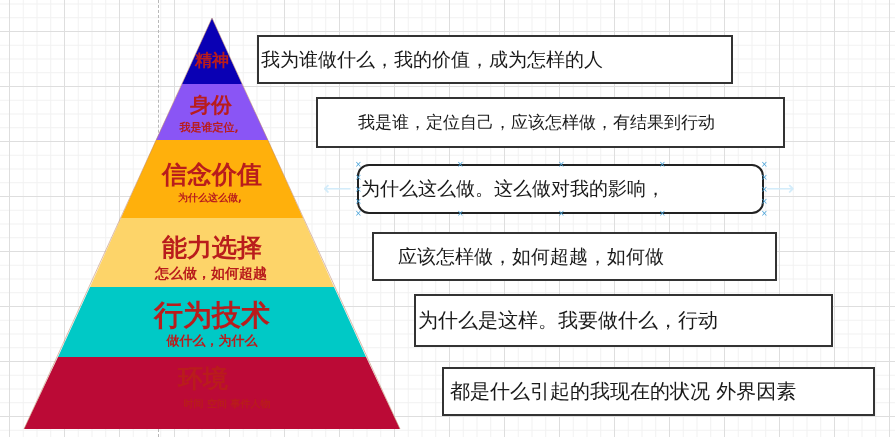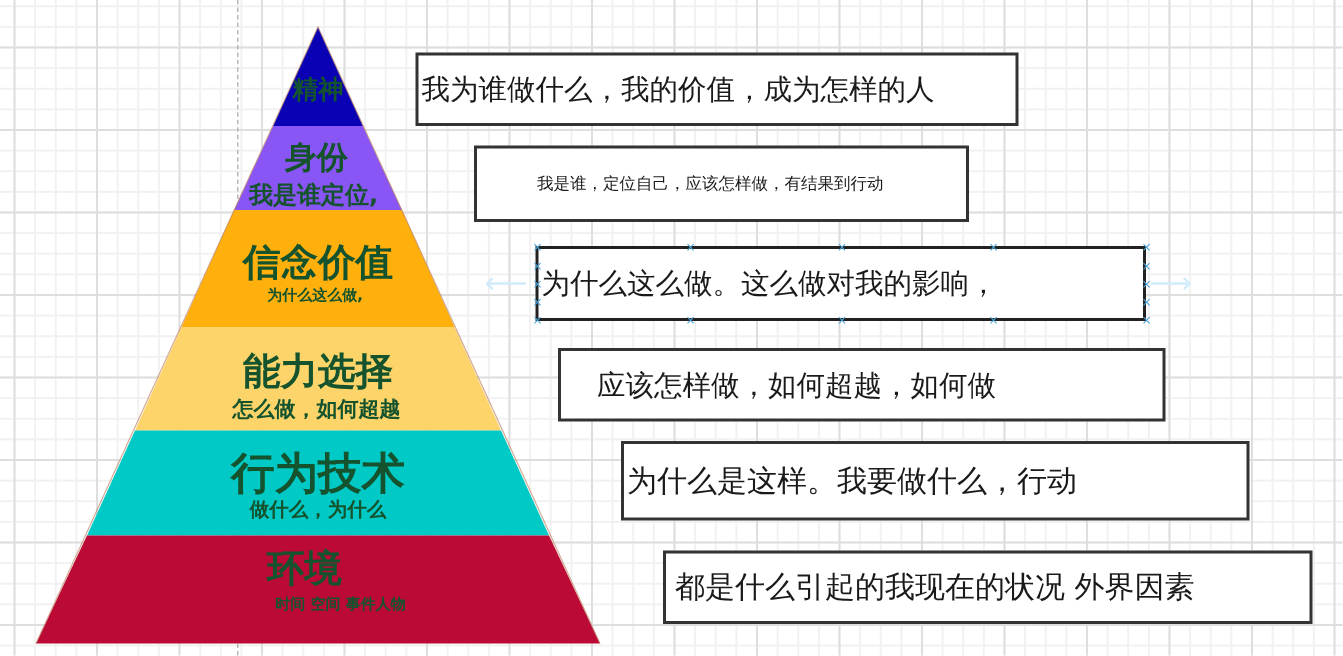--- a/index.html
+++ b/index.html
@@ -10,29 +10,29 @@
       linear-gradient(to right, #dedede 1px, transparent 1px),
       linear-gradient(to bottom, #dedede 1px, transparent 1px),
       linear-gradient(to right, #f1f1f1 1px, transparent 1px),
       linear-gradient(to bottom, #f1f1f1 1px, transparent 1px);
     background-size: 55px 55px, 55px 55px, 13.75px 13.75px, 13.75px 13.75px;
     background-position: 9px 31px, 9px 31px, 9px 31px, 9px 31px;
     font-family: "DejaVu Sans", "Liberation Sans", sans-serif;
   }
   .guide { position: absolute; left: 158px; top: 0; width: 0; height: 437px; border-left: 1px dashed #b8b8b8; }
   .pyramid { position: absolute; left: 0; top: 0; width: 895px; height: 437px; }
-  .layer-label { position: absolute; color: #14532d; font-weight: bold; text-align: right; white-space: nowrap; transform: translateX(-50%); line-height: 1; }
+  .layer-label { position: absolute; color: #b91c1c; font-weight: bold; text-align: right; white-space: nowrap; transform: translateX(-50%); line-height: 1; }
   .lbl-title { font-size: 24px; }
-  .lbl-sub { font-size: 16px; }
+  .lbl-sub { font-size: 11px; }
   .box {
     position: absolute; background: #ffffff; border: 2px solid #333333; box-sizing: border-box;
     display: flex; align-items: center; color: #1a1a1a; font-size: 19px; white-space: nowrap; overflow: hidden;
     padding-left: 2px;
   }
-  .box.selected { border-color: #222; }
+  .box.selected { border-color: #222; border-radius: 12px; }
   .handle { position: absolute; width: 5px; height: 5px; color: #4aa3d8; font-size: 8px; line-height: 5px; text-align: center; }
   .arrow { position: absolute; color: #d3ecfa; font-size: 20px; line-height: 1; }
 </style>
 </head>
 <body>
 
 <div class="guide"></div>
 
 <svg class="pyramid" viewBox="0 0 895 437" width="895" height="437">
 
@@ -55,24 +55,24 @@
 
 <div class="layer-label lbl-title" style="left:212px;top:235px;font-size:25px;">能力选择</div>
 <div class="layer-label lbl-sub" style="left:211px;top:266px;font-size:14px;">怎么做，如何超越</div>
 
 <div class="layer-label lbl-title" style="left:212px;top:301px;font-size:29px;">行为技术</div>
 <div class="layer-label lbl-sub" style="left:212px;top:334px;font-size:13px;">做什么，为什么</div>
 
 <div class="layer-label lbl-title" style="left:203px;top:366px;font-size:25px;">环境</div>
 <div class="layer-label lbl-sub" style="left:205px;top:399px;font-size:10px;margin-left:22px;">时间 空间  事件人物</div>
 
-<div class="box" style="left:277px;top:35px;width:402px;height:49px;">
+<div class="box" style="left:257px;top:35px;width:476px;height:49px;">
   <span>我为谁做什么，我的价值，成为怎样的人</span>
 </div>
-<div class="box" style="left:316px;top:97px;width:330px;height:51px;font-size:11px;padding-left:40px;">
+<div class="box" style="left:316px;top:97px;width:469px;height:51px;font-size:17px;padding-left:40px;">
   <span>我是谁，定位自己，应该怎样做，有结果到行动</span>
 </div>
 
 <span class="arrow" style="left:323px;top:178px;">⟵</span>
 <div class="box selected" style="left:357px;top:164px;width:407px;height:50px;">
   <span>为什么这么做。这么做对我的影响，</span>
 </div>
 <span class="arrow" style="left:766px;top:178px;">⟶</span>
 
 <span class="handle" style="left:355px;top:162px;">×</span>

